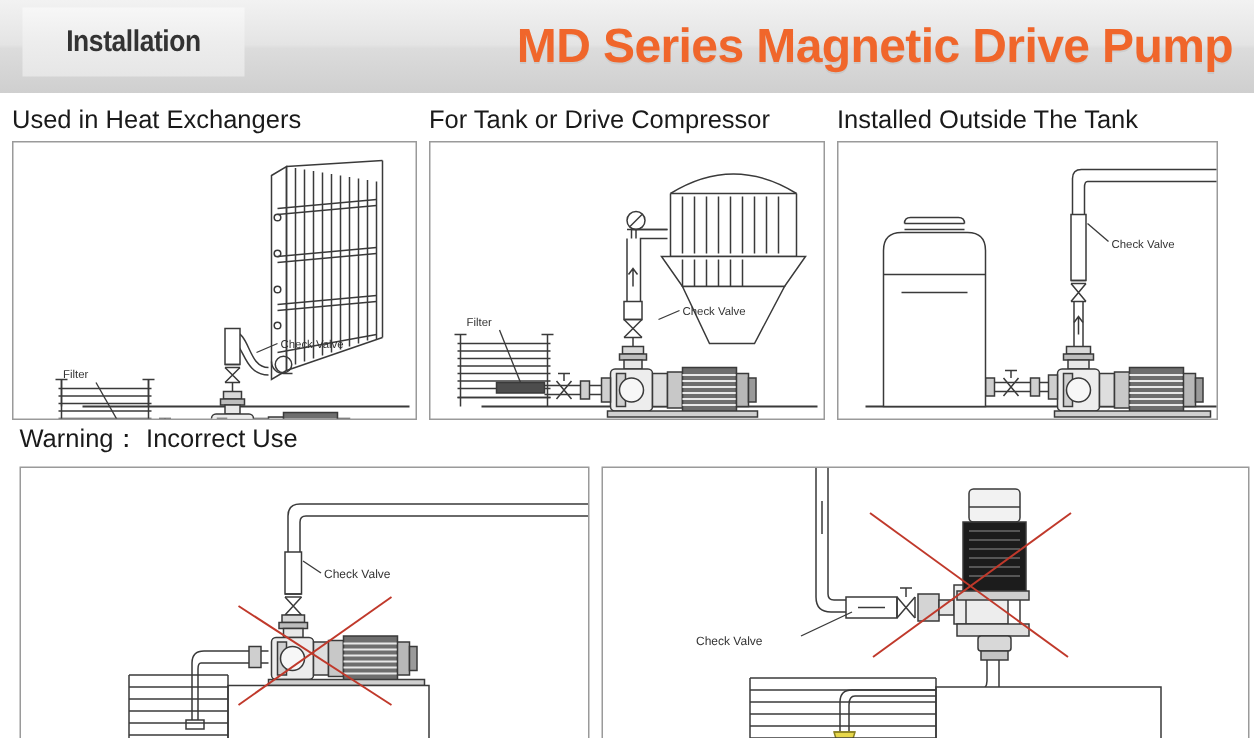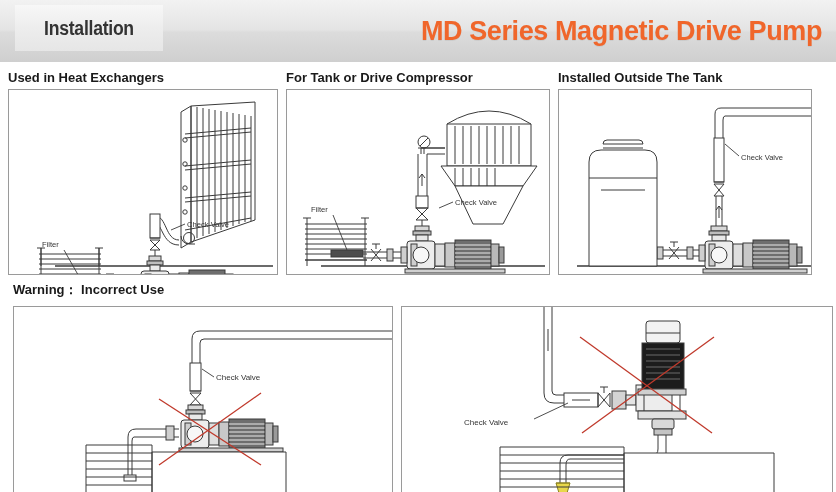--- a/index.html
+++ b/index.html
@@ -26,30 +26,30 @@
     display: flex; align-items: center; justify-content: center;
   }
   .header-tab span {
     font-size: 20px; font-weight: bold; color: #333333;
     letter-spacing: -0.3px;
     transform: scaleX(0.88);
   }
   .header-title {
     position: absolute; right: 14px; top: 50%;
     transform: translateY(-50%);
-    font-size: 27px; font-weight: bold;
+    font-size: 32px; font-weight: bold;
     color: #F0662B;
     letter-spacing: -0.4px;
     white-space: nowrap;
     text-shadow: 0 1px 0 rgba(0,0,0,0.06);
   }
 
   
   .sec-label {
-    font-size: 13px; font-weight: bold; color: #1a1a1a;
+    font-size: 17px; font-weight: normal; color: #1a1a1a;
     margin: 0 0 4px 0; white-space: nowrap;
   }
 
   
   .row-top {
     position: absolute; left: 0; top: 62px;
     width: 836px; height: 216px;
     display: flex;
   }
   .col { padding: 8px 0 0 8px; }

